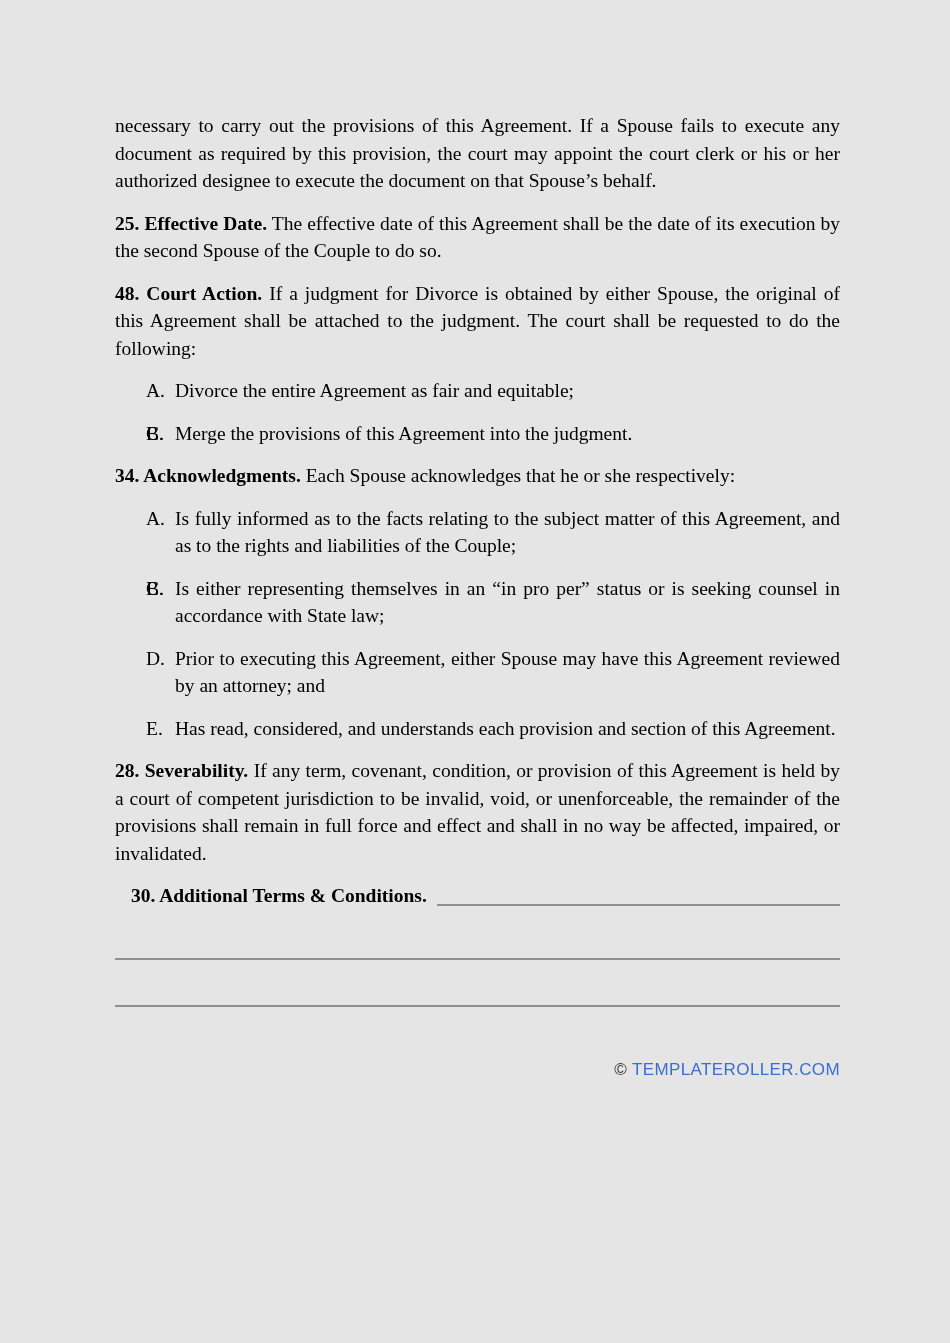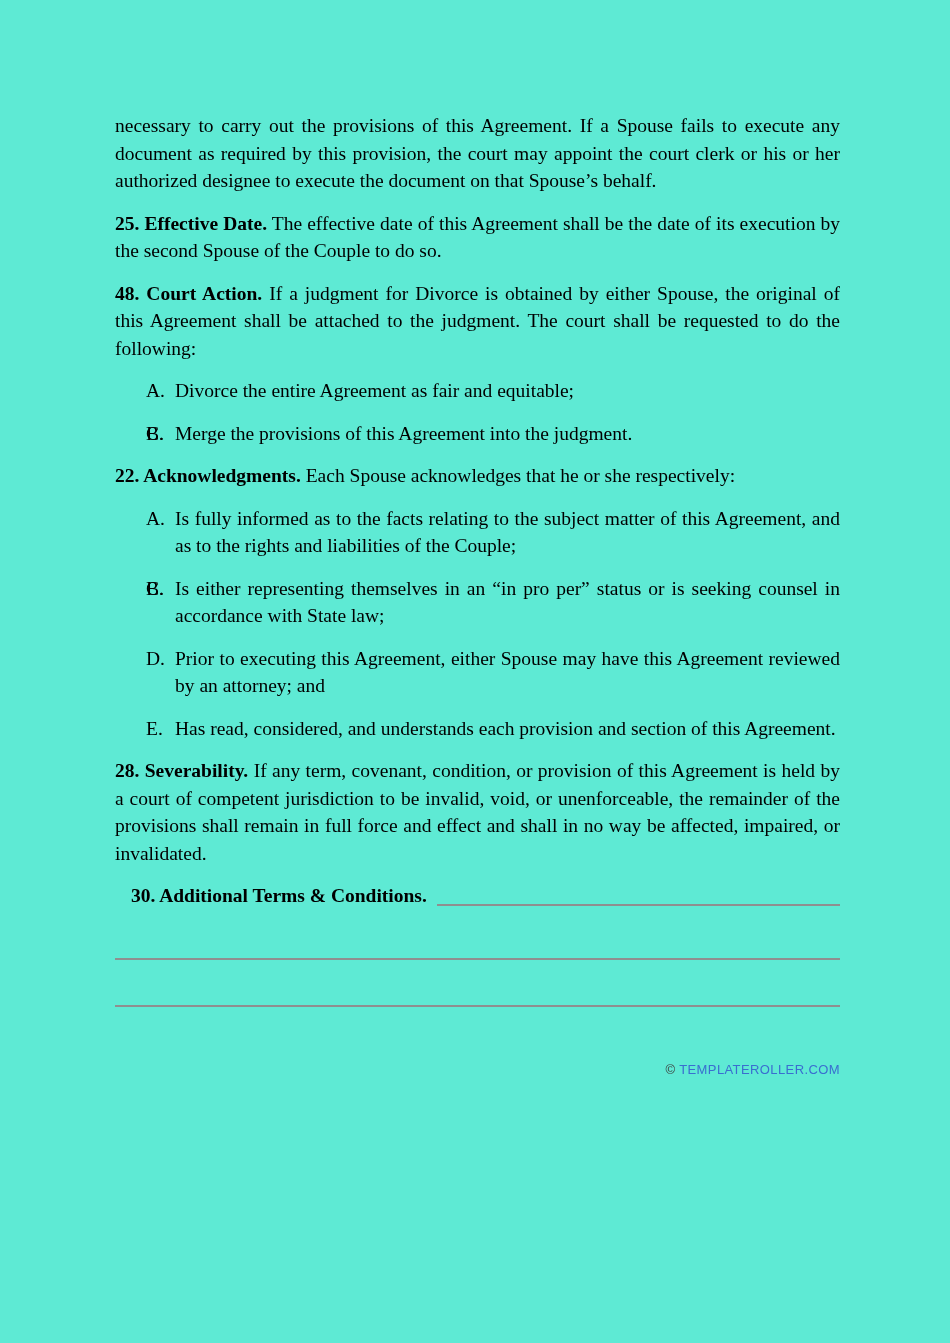--- a/index.html
+++ b/index.html
@@ -4,21 +4,21 @@
 <style>
   html, body {
     margin: 0;
     padding: 0;
     background: #ffffff;
   }
   .page {
     position: relative;
     width: 950px;
     height: 1343px;
-    background: #5eead4;
+    background: #e5e5e5;
     overflow: hidden;
     font-family: "Liberation Serif", serif;
     color: #000000;
   }
   .content {
     position: absolute;
     left: 115px;
     top: 112px;
     width: 725px;
     font-size: 19.5px;
@@ -68,21 +68,21 @@
   .fill-line {
     height: 26px;
     border-bottom: 2px solid #8f8f8f;
   }
   .fill-line.first { margin-top: 22px; }
   .fill-line.second { margin-top: 19px; }
   .footer {
     margin-top: 55px;
     text-align: right;
     font-family: "Liberation Sans", sans-serif;
-    font-size: 13px;
+    font-size: 17px;
     letter-spacing: 0.4px;
     line-height: 16px;
   }
   .footer .copy {
     color: #3c3c3c;
   }
   .footer a {
     color: #3a6ed0;
     text-decoration: none;
   }
@@ -104,21 +104,21 @@
       <span>Divorce the entire Agreement as fair and equitable;</span>
     </div>
     <div class="li">
       <span class="marker">B.</span>
     </div>
     <div class="li">
       <span class="marker">C.</span>
       <span>Merge the provisions of this Agreement into the judgment.</span>
     </div>
 
-    <p class="para"><b>22. Acknowledgments.</b> <span>Each Spouse acknowledges that he or she respectively:</span></p>
+    <p class="para"><b>34. Acknowledgments.</b> <span>Each Spouse acknowledges that he or she respectively:</span></p>
 
     <div class="li">
       <span class="marker">A.</span>
       <span>Is fully informed as to the facts relating to the subject matter of this Agreement, and as to the rights and liabilities of the Couple;</span>
     </div>
     <div class="li">
       <span class="marker">B.</span>
     </div>
     <div class="li">
       <span class="marker">C.</span>

